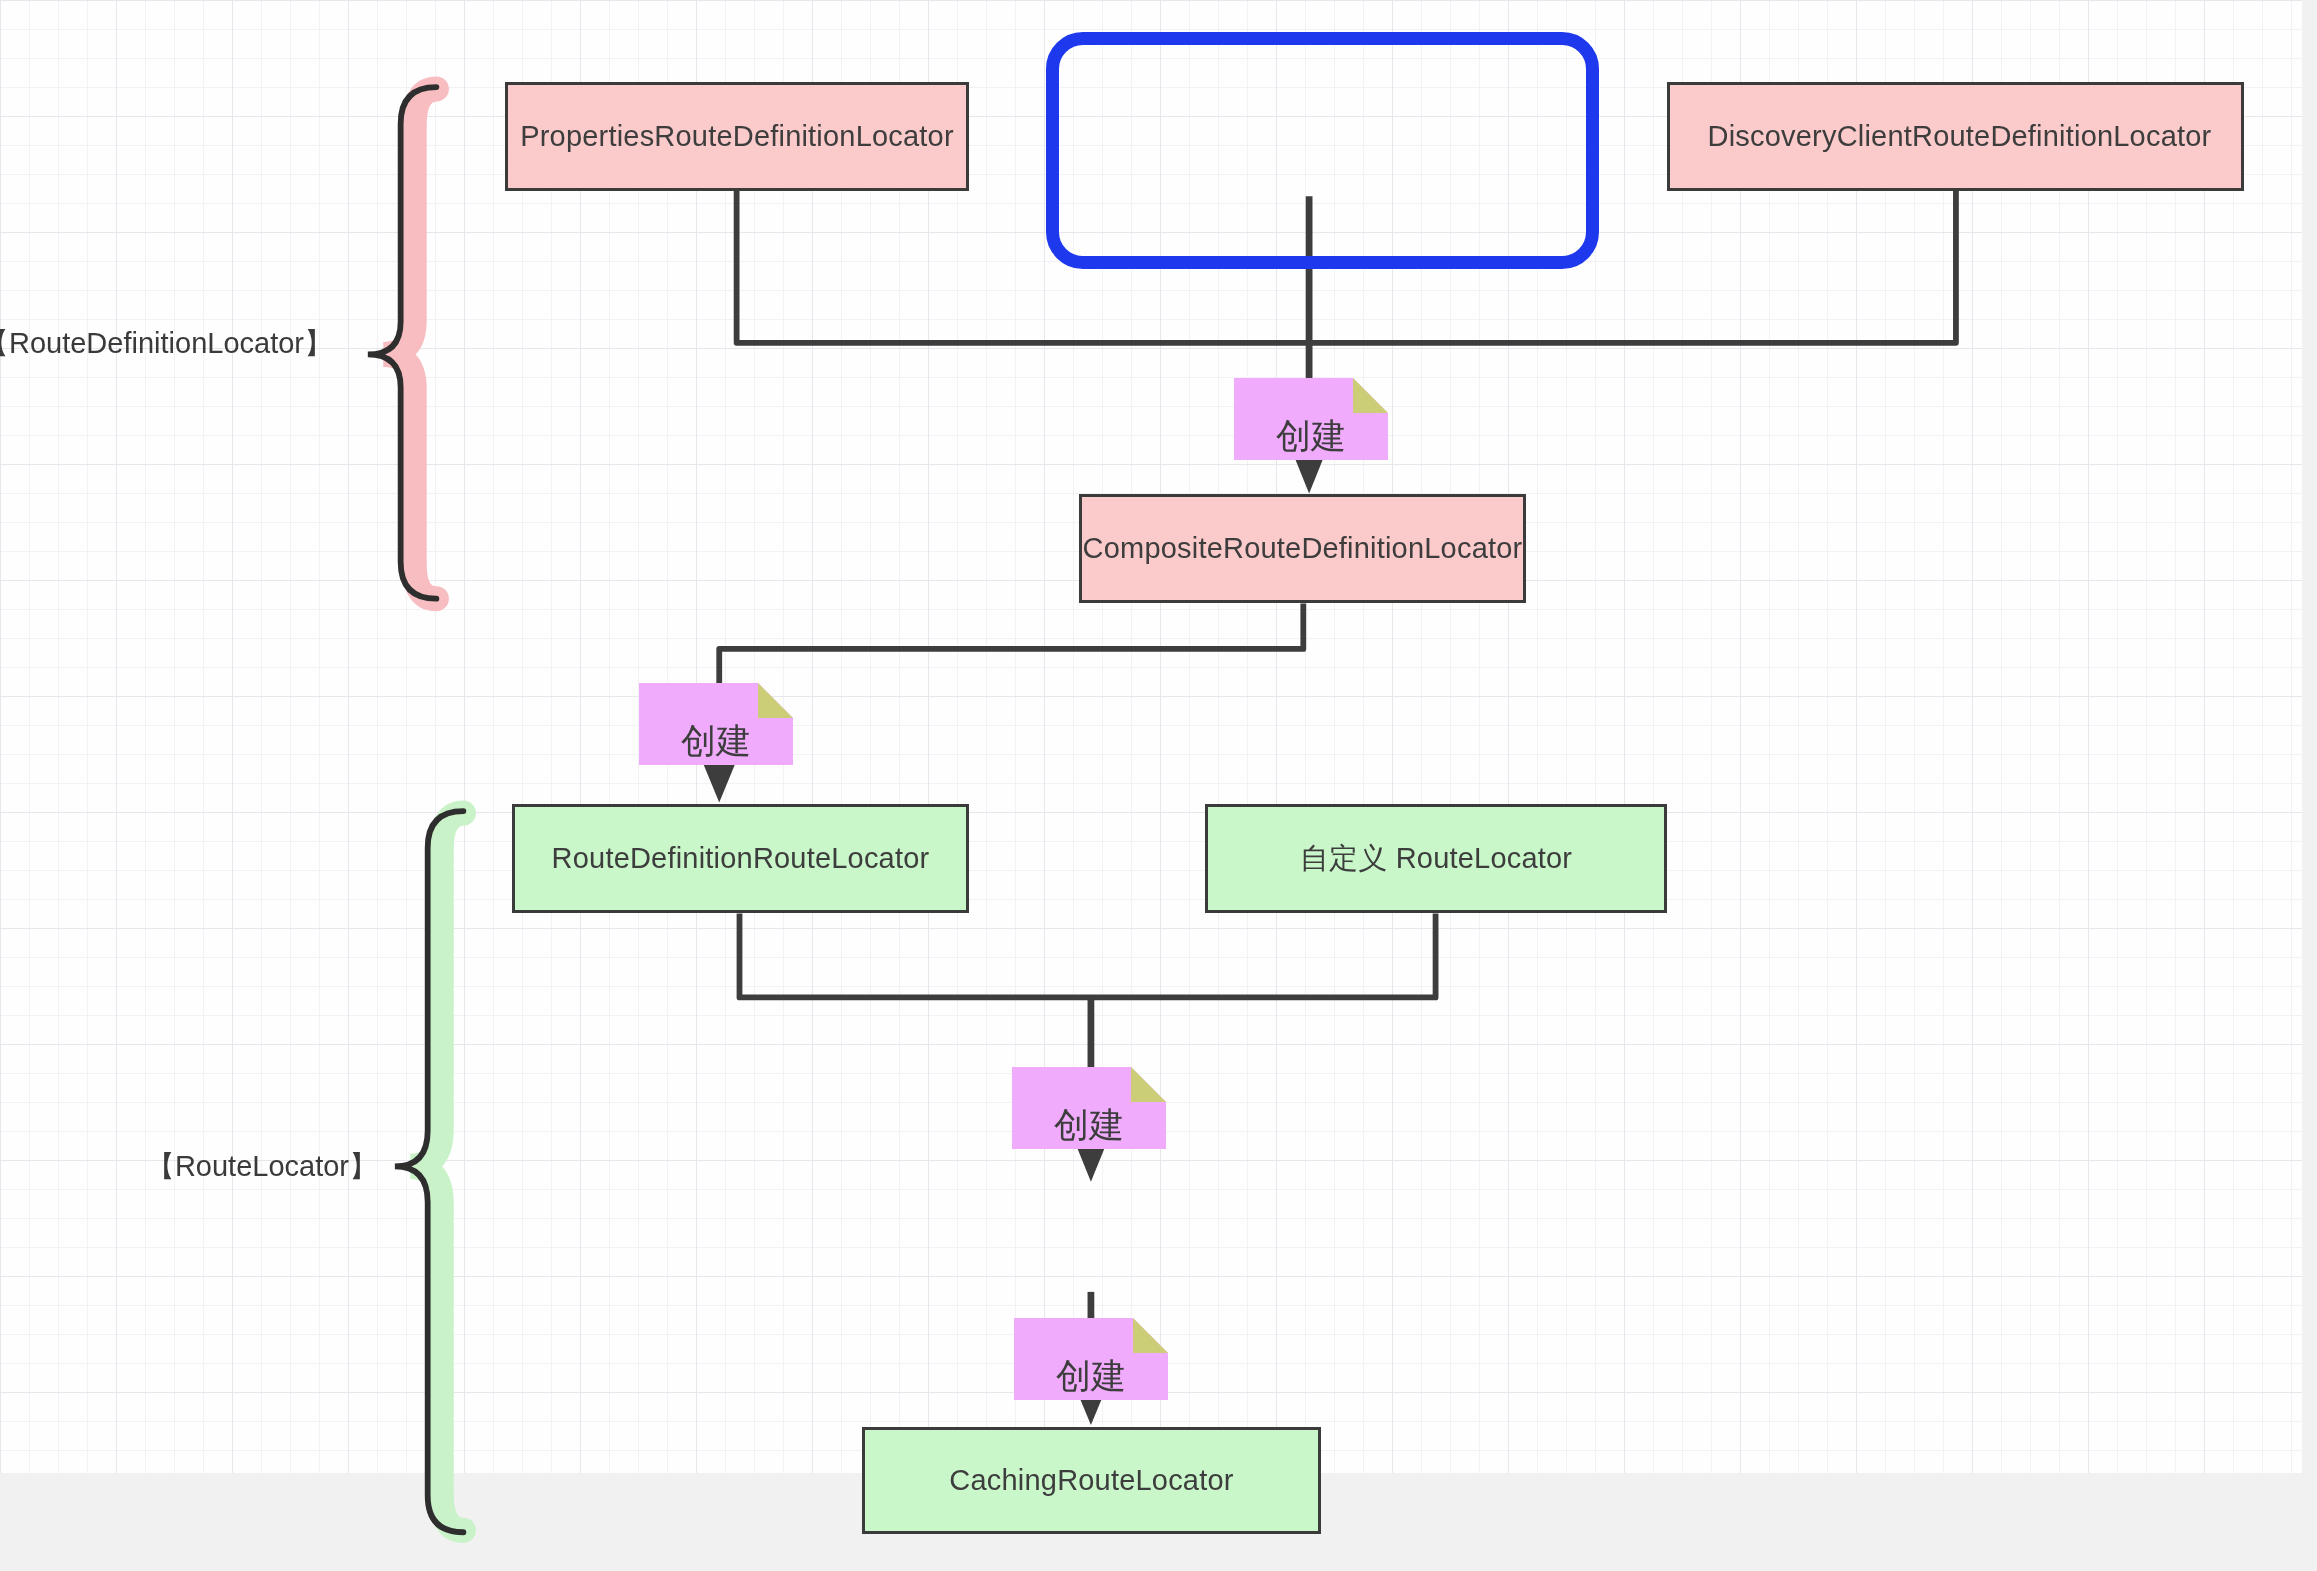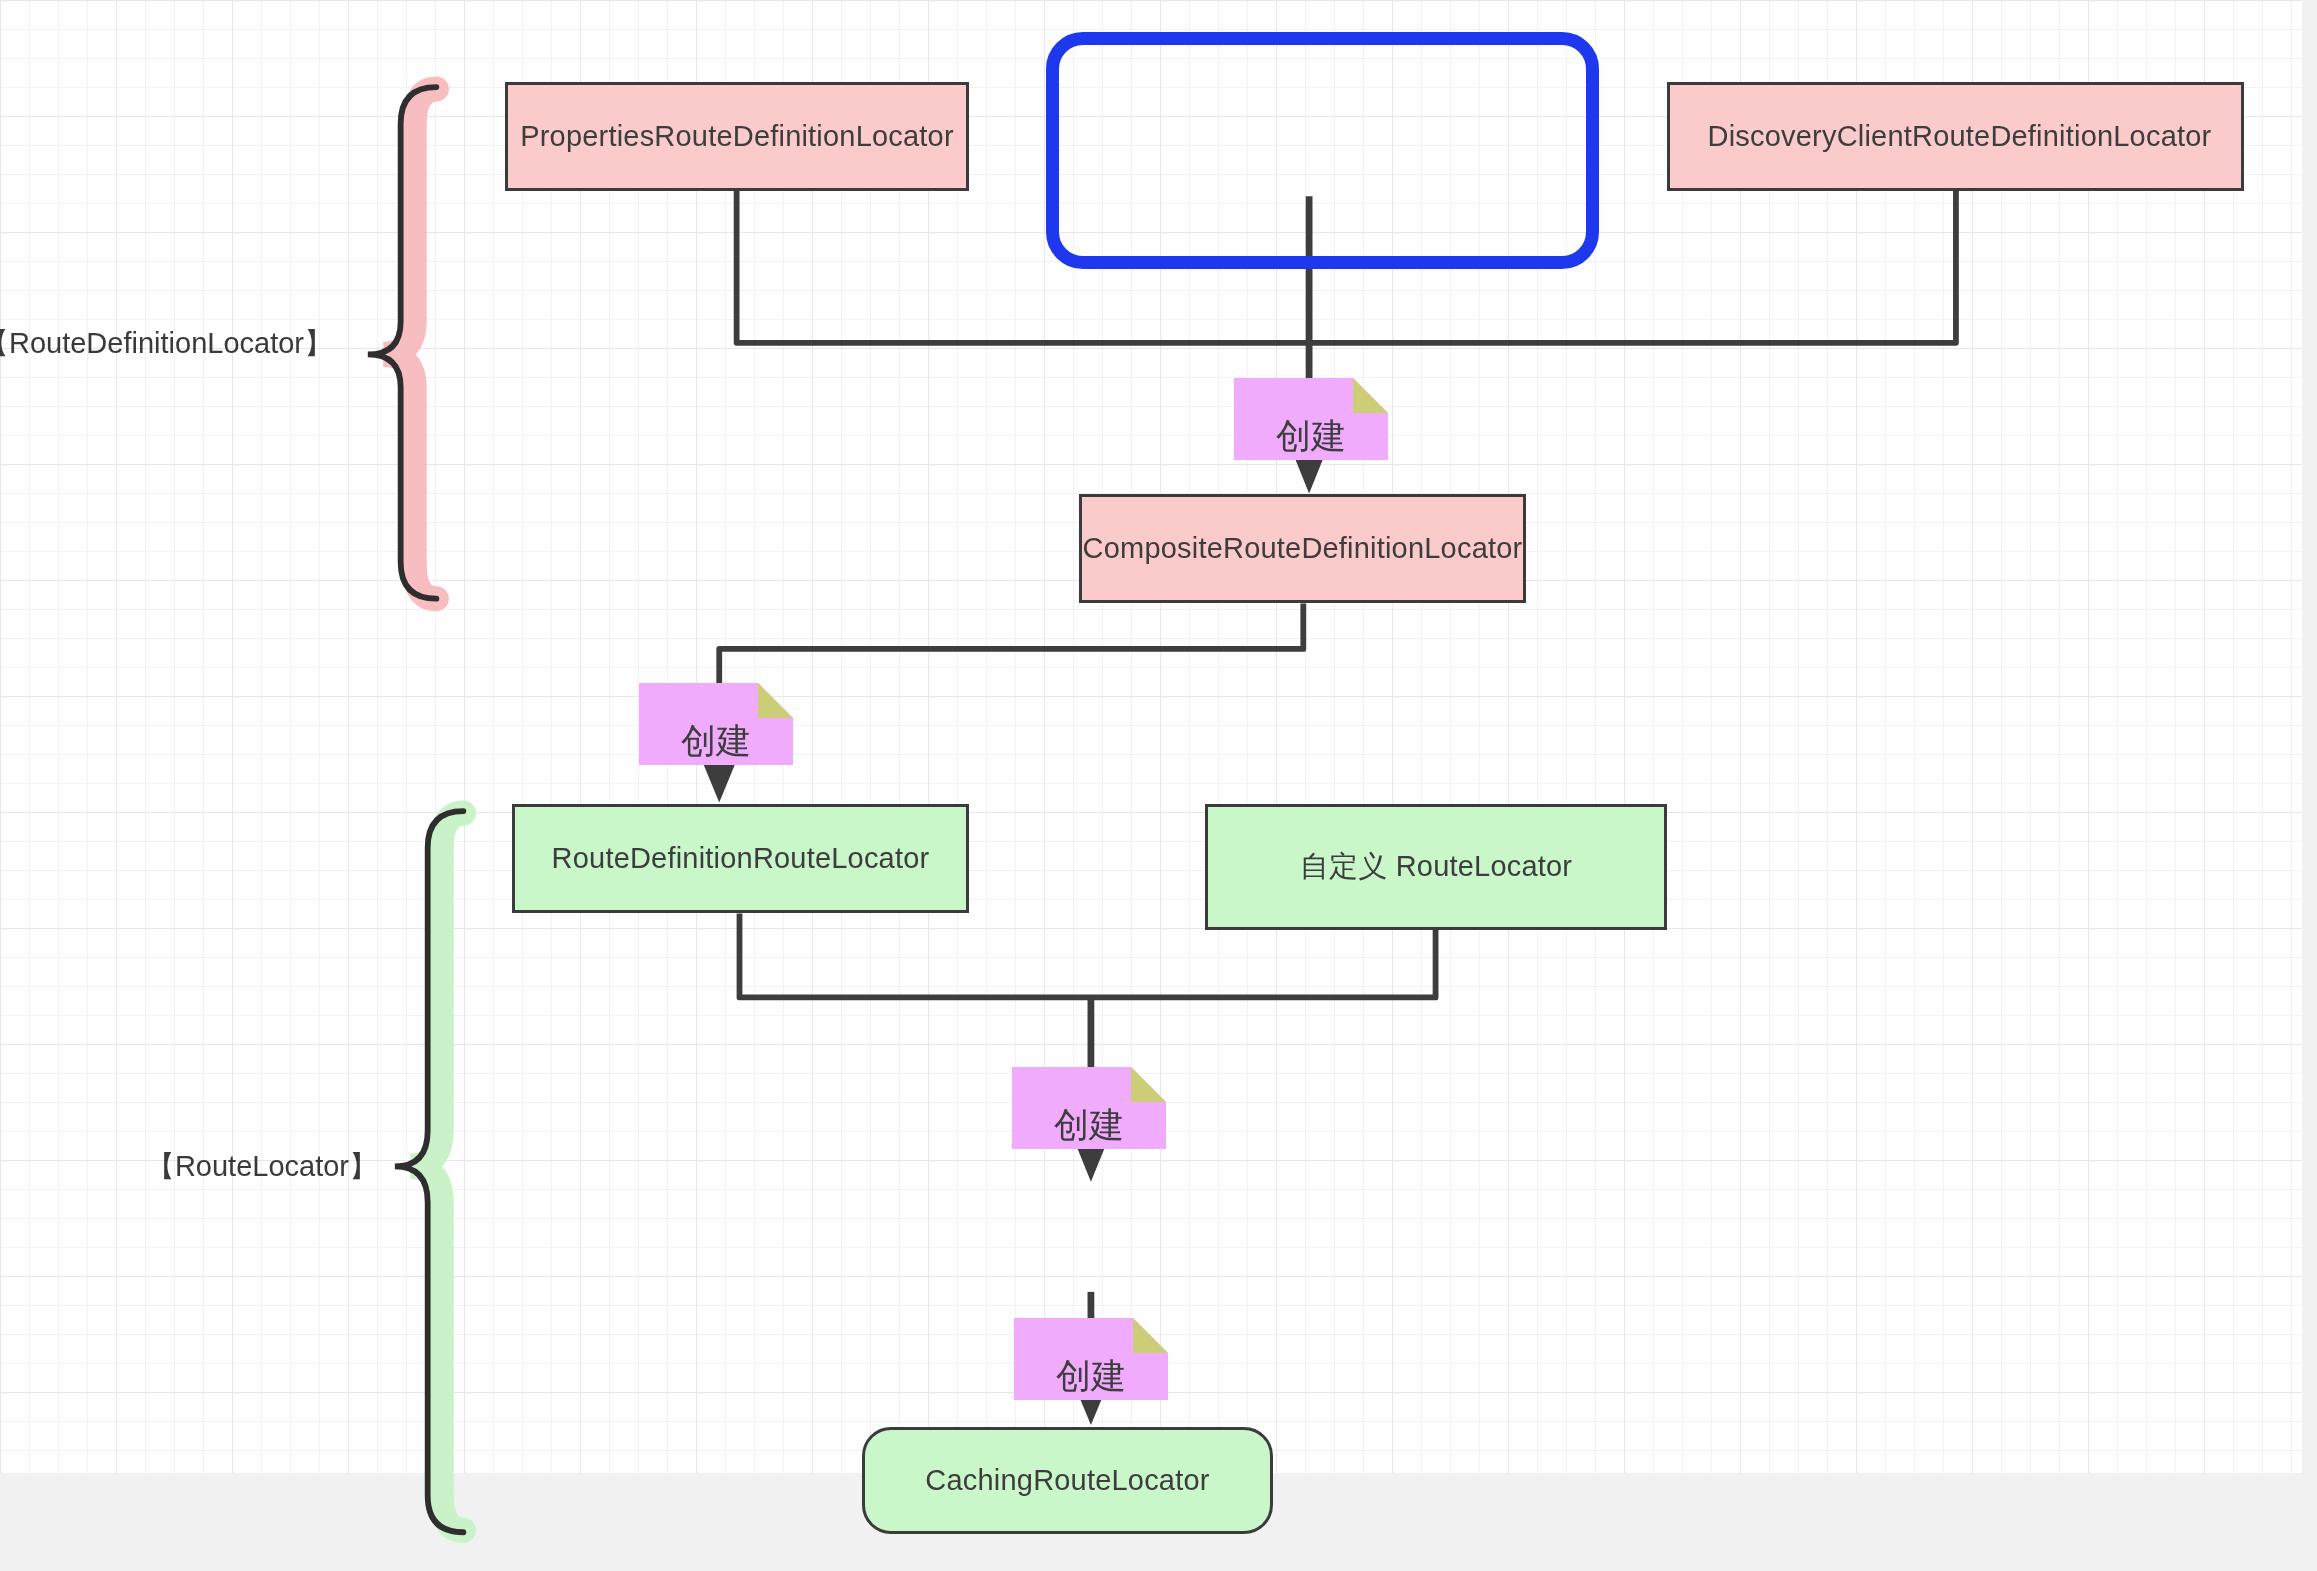--- a/index.html
+++ b/index.html
@@ -86,24 +86,24 @@
 
   <div class="node pink" style="left:505px;top:82px;width:464px;height:109px;text-align:center;">PropertiesRouteDefinitionLocator</div>
 
 
   <div class="node pink" style="left:1667px;top:82px;width:577px;height:109px;padding-left:8px;">DiscoveryClientRouteDefinitionLocator</div>
 
   <div class="node pink" style="left:1079px;top:494px;width:447px;height:109px;">CompositeRouteDefinitionLocator</div>
 
   <div class="node green" style="left:512px;top:804px;width:457px;height:109px;">RouteDefinitionRouteLocator</div>
 
-  <div class="node green" style="left:1205px;top:804px;width:462px;height:126px;">自定义 RouteLocator</div>
+  <div class="node green" style="left:1205px;top:804px;width:462px;height:109px;">自定义 RouteLocator</div>
 
 
-  <div class="node green" style="left:862px;top:1427px;width:411px;height:107px;border-radius:29px;">CachingRouteLocator</div>
+  <div class="node green" style="left:862px;top:1427px;width:459px;height:107px;">CachingRouteLocator</div>
 
   <div class="note" style="left:1234px;top:378px;">
     <span>创建</span>
     <i class="fold"></i>
   </div>
 
   <div class="note" style="left:639px;top:683px;">
     <span>创建</span>
     <i class="fold"></i>
   </div>

